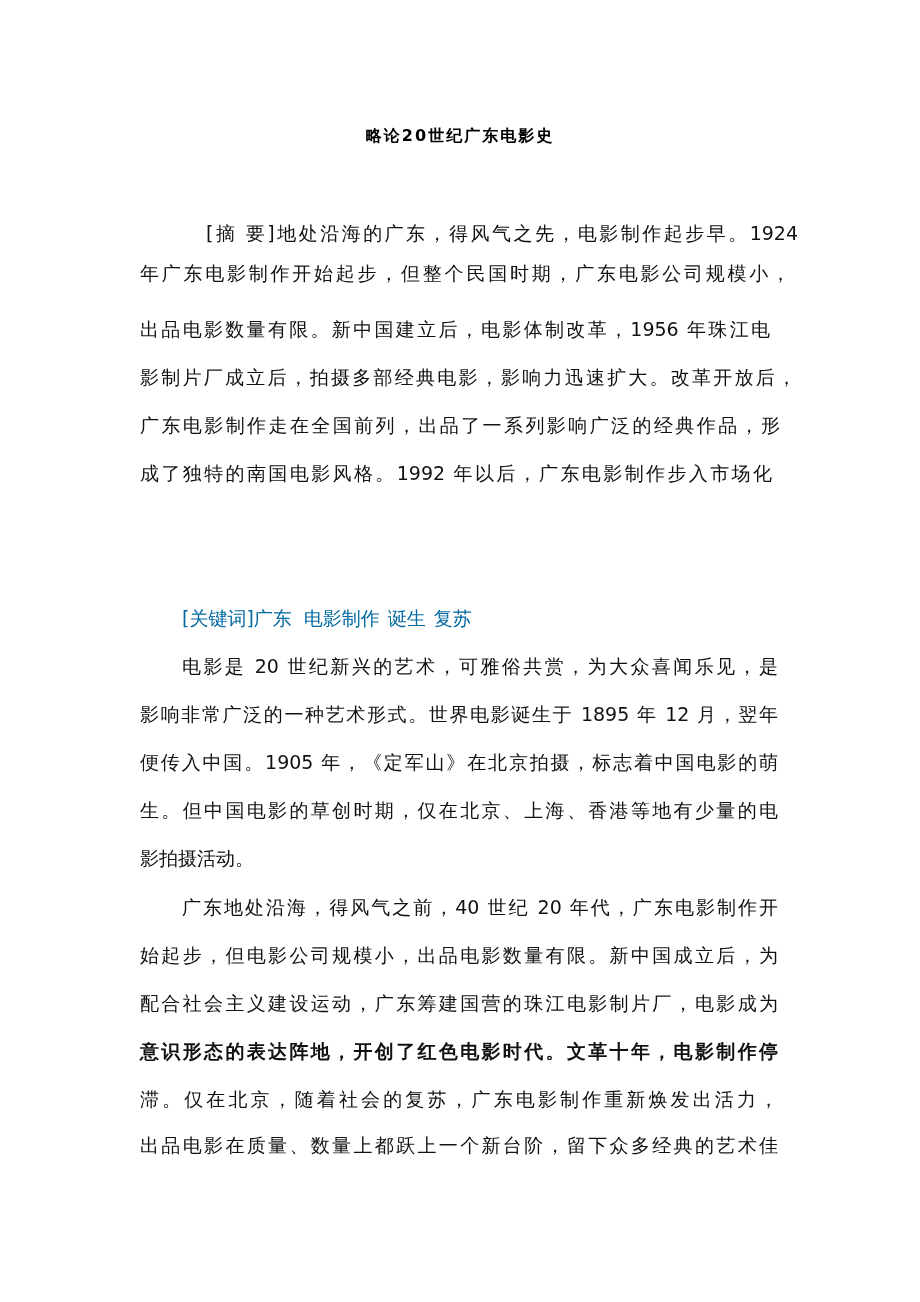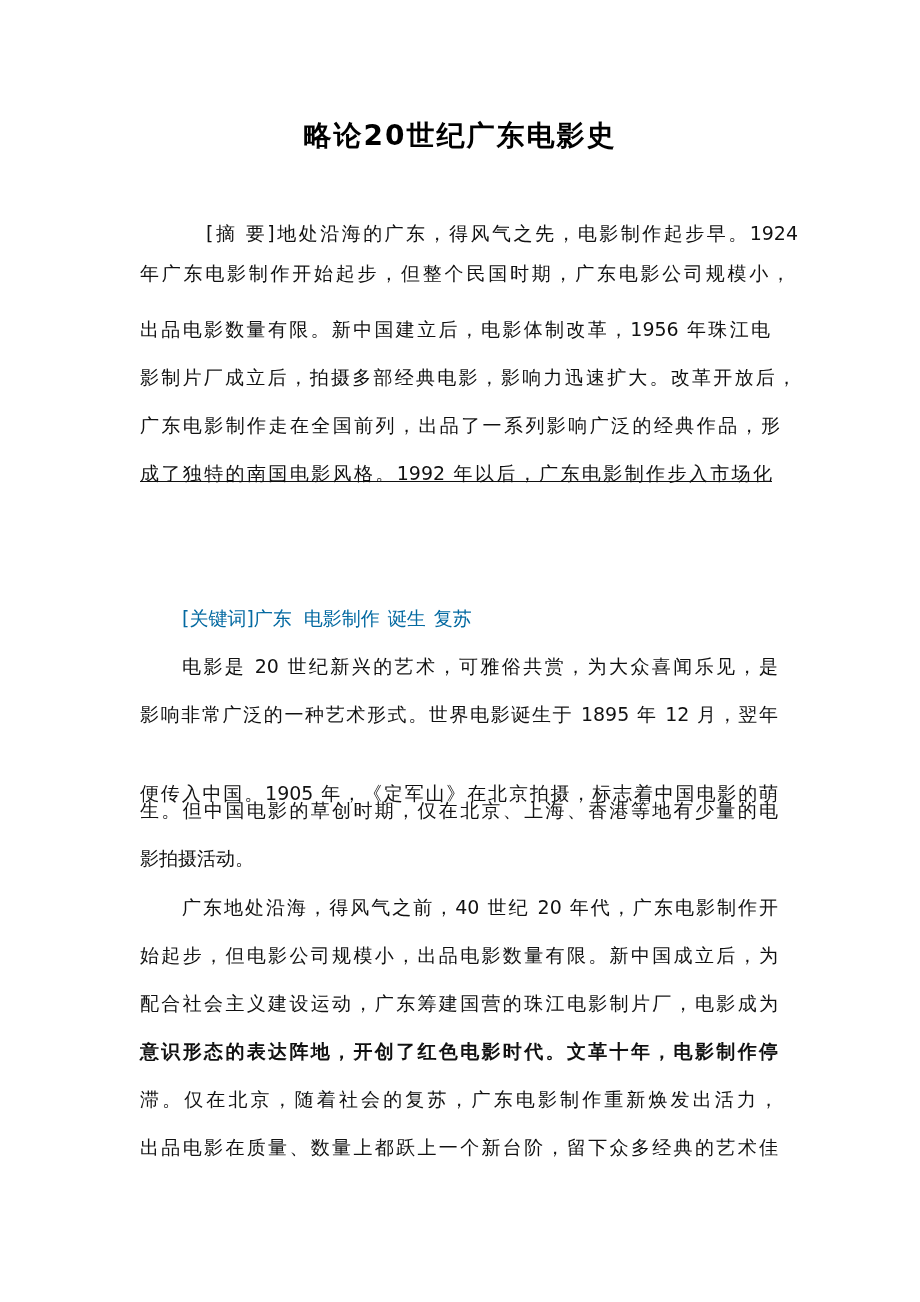--- a/index.html
+++ b/index.html
@@ -21,21 +21,21 @@
       top: 0;
       width: 920px;
       height: 1302px;
     }
     .title {
       position: absolute;
       top: 116px;
       left: 0;
       width: 920px;
       text-align: center;
-      font-size: 28px;
+      font-size: 16px;
       font-weight: bold;
       letter-spacing: 2px;
       line-height: 40px;
       color: #000;
     }
     .line {
       position: absolute;
       left: 140px;
       width: 640px;
       font-size: 19px;
@@ -73,32 +73,32 @@
 
 <div class="page">
 
   <div class="title">略论20世纪广东电影史</div>
 
   <div class="line abs-first" style="top:218px; left:206px;"><span>[摘 要]</span><span>地处沿海的广东，得风气之先，电影制作起步早。1924</span></div>
   <div class="line" style="top:258px; width:650px;">年广东电影制作开始起步，但整个民国时期，广东电影公司规模小，</div>
   <div class="line" style="top:314px; width:630px;">出品电影数量有限。新中国建立后，电影体制改革，1956 年珠江电</div>
   <div class="line" style="top:362px; width:656px;">影制片厂成立后，拍摄多部经典电影，影响力迅速扩大。改革开放后，</div>
   <div class="line" style="top:410px; width:640px;">广东电影制作走在全国前列，出品了一系列影响广泛的经典作品，形</div>
-  <div class="line" style="top:458px; width:632px;text-decoration:underline;">成了独特的南国电影风格。1992 年以后，广东电影制作步入市场化</div>
+  <div class="line" style="top:458px; width:632px;">成了独特的南国电影风格。1992 年以后，广东电影制作步入市场化</div>
 
   <div class="keywords">
     <span style="margin-right:0">[关键词]</span><span style="margin-right:12px">广东</span><span>电影制作</span><span>诞生</span><span>复苏</span>
   </div>
 
   <div class="line indent" style="top:651px; width:596px;">电影是 20 世纪新兴的艺术，可雅俗共赏，为大众喜闻乐见，是</div>
   <div class="line" style="top:699px; width:638px;">影响非常广泛的一种艺术形式。世界电影诞生于 1895 年 12 月，翌年</div>
-  <div class="line" style="top:747px; width:638px;margin-top:31px;">便传入中国。1905 年，《定军山》在北京拍摄，标志着中国电影的萌</div>
+  <div class="line" style="top:747px; width:638px;">便传入中国。1905 年，《定军山》在北京拍摄，标志着中国电影的萌</div>
   <div class="line" style="top:795px; width:638px;">生。但中国电影的草创时期，仅在北京、上海、香港等地有少量的电</div>
   <div class="line last" style="top:843px;">影拍摄活动。</div>
 
   <div class="line indent" style="top:892px; width:596px;">广东地处沿海，得风气之前，40 世纪 20 年代，广东电影制作开</div>
   <div class="line" style="top:940px; width:638px;">始起步，但电影公司规模小，出品电影数量有限。新中国成立后，为</div>
   <div class="line" style="top:988px; width:638px;">配合社会主义建设运动，广东筹建国营的珠江电影制片厂，电影成为</div>
   <div class="line" style="top:1036px; width:638px;font-weight:bold;">意识形态的表达阵地，开创了红色电影时代。文革十年，电影制作停</div>
   <div class="line" style="top:1084px; width:638px;">滞。仅在北京，随着社会的复苏，广东电影制作重新焕发出活力，</div>
-  <div class="line" style="top:1132px; width:638px;">出品电影在质量、数量上都跃上一个新台阶，留下众多经典的艺术佳</div>
+  <div class="line" style="top:1132px; width:638px;font-family:Liberation Mono, monospace;">出品电影在质量、数量上都跃上一个新台阶，留下众多经典的艺术佳</div>
 
 </div>
 
 </body></html>

